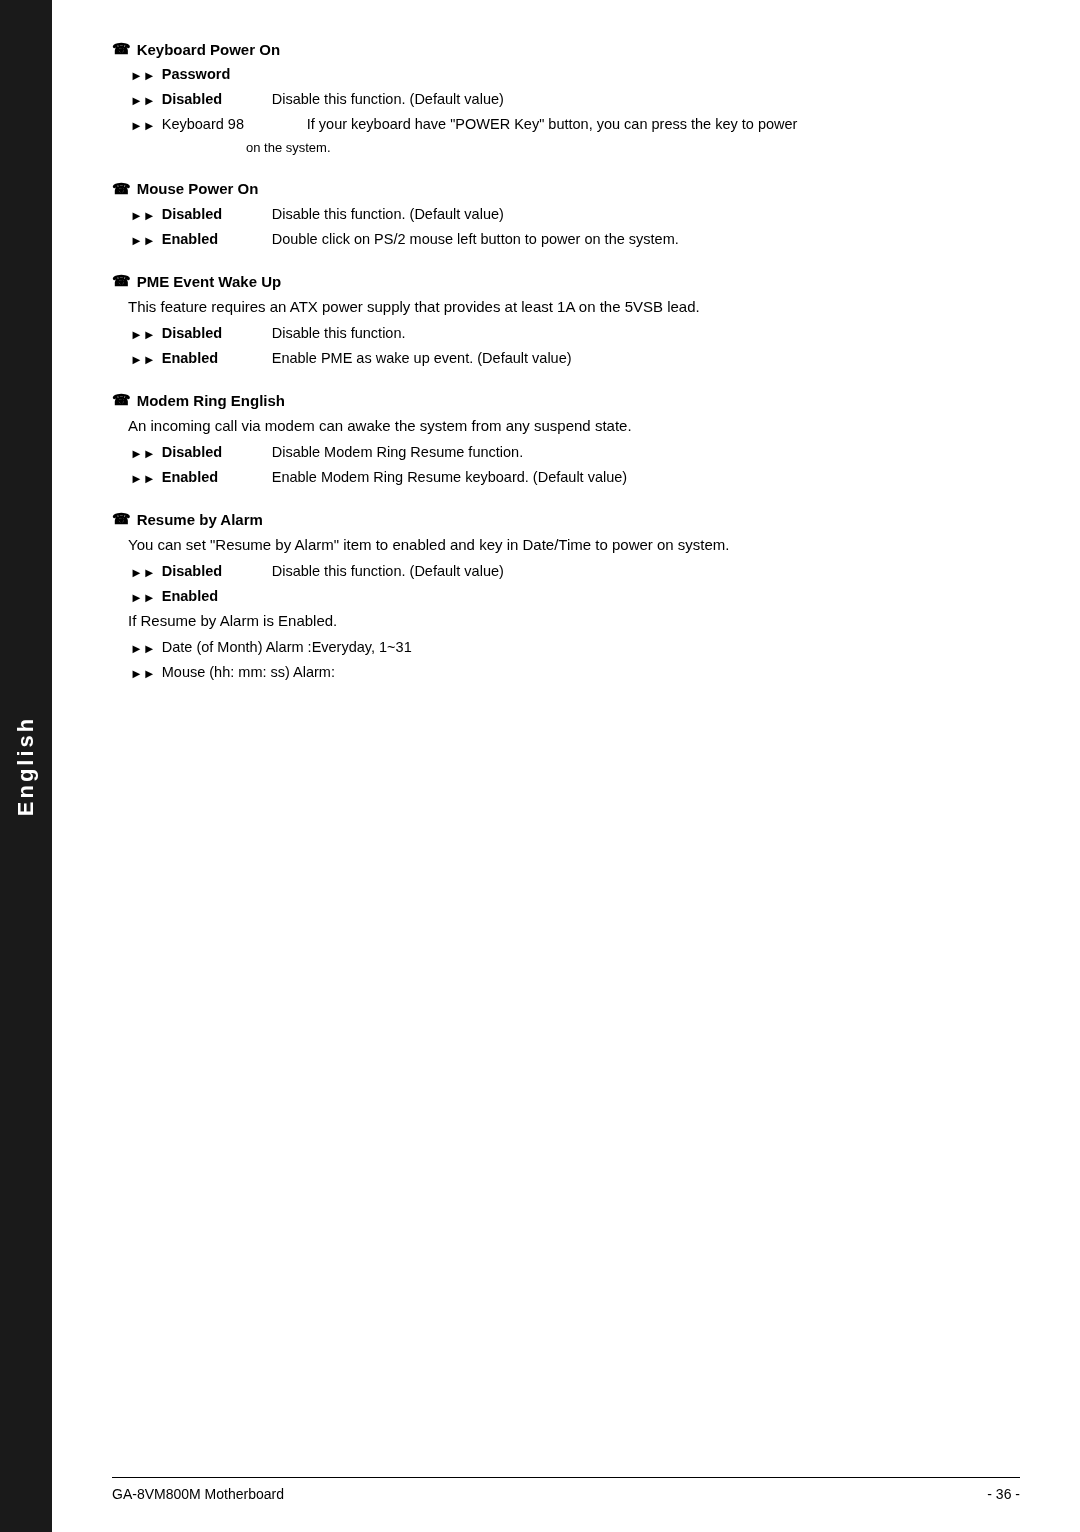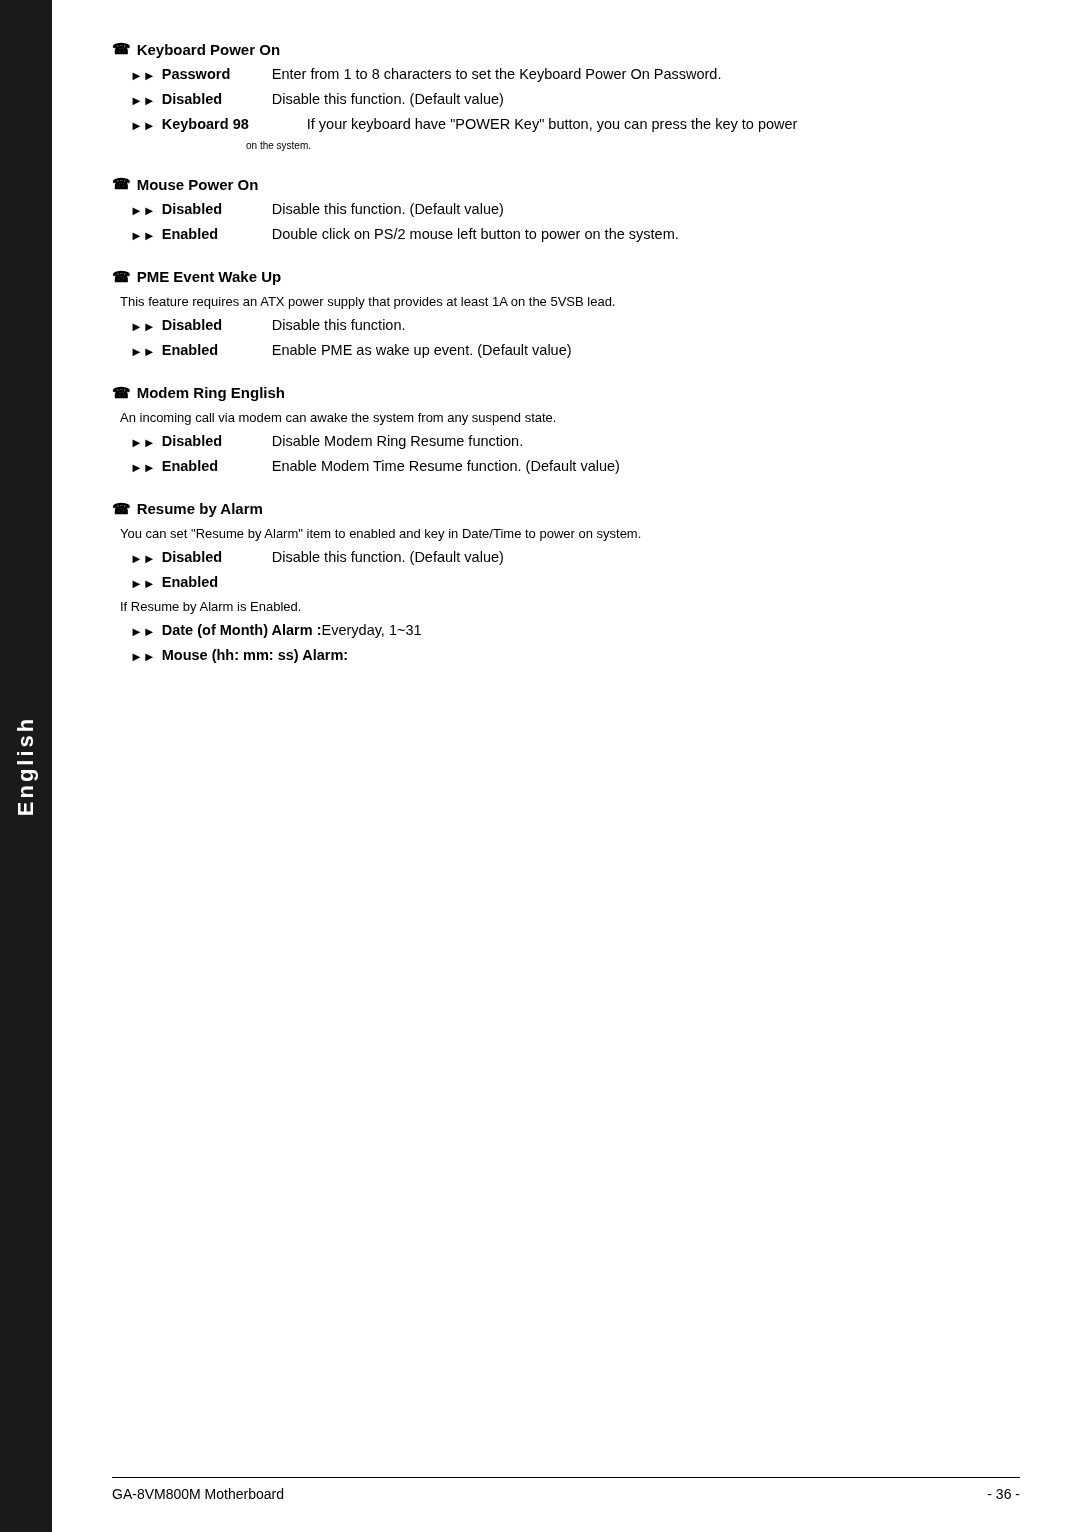--- a/index.html
+++ b/index.html
@@ -59,23 +59,23 @@
       font-style: normal;
     }
 
     
     .section {
       margin-bottom: 22px;
     }
 
     
     .section-desc {
-      margin-left: 8px;
+      margin-left: 16px;
       margin-bottom: 4px;
-      font-size: 13px;
+      font-size: 15px;
       line-height: 1.5;
     }
 
     
     .bullet-item {
       display: flex;
       align-items: flex-start;
       margin-left: 18px;
       margin-bottom: 3px;
       font-size: 14.5px;
@@ -90,34 +90,34 @@
       color: #000;
     }
 
     .bullet-label {
       font-weight: bold;
       min-width: 110px;
       flex-shrink: 0;
     }
 
     .bullet-label-wide {
-      font-weight: bold;
+      font-weight: normal;
       min-width: 145px;
       flex-shrink: 0;
     }
 
     .bullet-desc {
       flex: 1;
     }
 
     
     .continuation {
       margin-left: 18px;
       padding-left: 116px;
-      font-size: 10px;
+      font-size: 13px;
       line-height: 1.5;
       margin-bottom: 3px;
     }
 
     
     .footer {
       position: absolute;
       bottom: 30px;
       left: 60px;
       right: 60px;
@@ -139,21 +139,20 @@
 <div class="main-content">
 
   <div class="section">
     <div class="section-heading">
       <span class="phone-icon">☎</span>
       <span>Keyboard Power On</span>
     </div>
     <div class="bullet-item">
       <span class="bullet-arrow">►►</span>
       <span class="bullet-label">Password</span>
-      <span class="bullet-desc">Enter from 1 to 8 characters to set the Keyboard Power On Password.</span>
     </div>
     <div class="bullet-item">
       <span class="bullet-arrow">►►</span>
       <span class="bullet-label">Disabled</span>
       <span class="bullet-desc">Disable this function. (Default value)</span>
     </div>
     <div class="bullet-item">
       <span class="bullet-arrow">►►</span>
       <span class="bullet-label-wide">Keyboard 98</span>
       <span class="bullet-desc">If your keyboard have "POWER Key" button, you can press the key to power</span>
@@ -203,21 +202,21 @@
     </div>
     <div class="section-desc">An incoming call via modem can awake the system from any suspend state.</div>
     <div class="bullet-item">
       <span class="bullet-arrow">►►</span>
       <span class="bullet-label">Disabled</span>
       <span class="bullet-desc">Disable Modem Ring Resume function.</span>
     </div>
     <div class="bullet-item">
       <span class="bullet-arrow">►►</span>
       <span class="bullet-label">Enabled</span>
-      <span class="bullet-desc">Enable Modem Time Resume function. (Default value)</span>
+      <span class="bullet-desc">Enable Modem Ring Resume keyboard. (Default value)</span>
     </div>
   </div>
 
   <div class="section">
     <div class="section-heading">
       <span class="phone-icon">☎</span>
       <span>Resume by Alarm</span>
     </div>
     <div class="section-desc">You can set "Resume by Alarm" item to enabled and key in Date/Time to power on system.</div>
     <div class="bullet-item">

